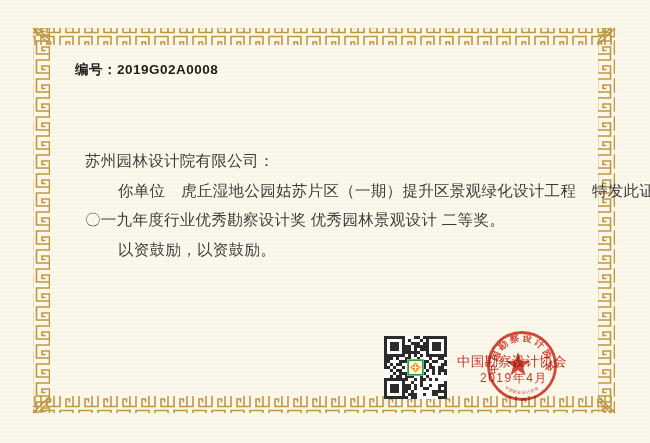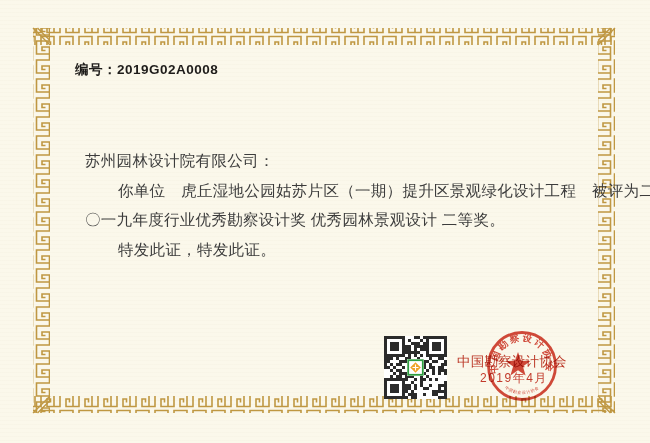--- a/index.html
+++ b/index.html
@@ -78,23 +78,23 @@
     </g>
   </svg>
 
   <div class="serial">
     <span>编号：</span><span>2019G02A0008</span>
   </div>
 
 
   <div class="body-text">
     <div>苏州园林设计院有限公司：</div>
-    <div class="indent">你单位　虎丘湿地公园姑苏片区（一期）提升区景观绿化设计工程　被评为二</div>
+    <div class="indent">你单位　虎丘湿地公园姑苏片区（一期）提升区景观绿化设计工程　特发此证</div>
     <div>〇一九年度行业优秀勘察设计奖 优秀园林景观设计 二等奖。</div>
-    <div class="indent">特发此证，特发此证。</div>
+    <div class="indent">以资鼓励，以资鼓励。</div>
   </div>
 
   <svg class="qr" id="qr-svg" width="63" height="63" viewBox="0 0 63 63">
       <rect x="0" y="0" width="63" height="63" fill="#ffffff"></rect>
       <rect x="0" y="0" width="21" height="21" fill="#2B2B2B"></rect>
       <rect x="3" y="3" width="15" height="15" fill="#ffffff"></rect>
       <rect x="6" y="6" width="9" height="9" fill="#2B2B2B"></rect>
       <rect x="42" y="0" width="21" height="21" fill="#2B2B2B"></rect>
       <rect x="45" y="3" width="15" height="15" fill="#ffffff"></rect>
       <rect x="48" y="6" width="9" height="9" fill="#2B2B2B"></rect>

